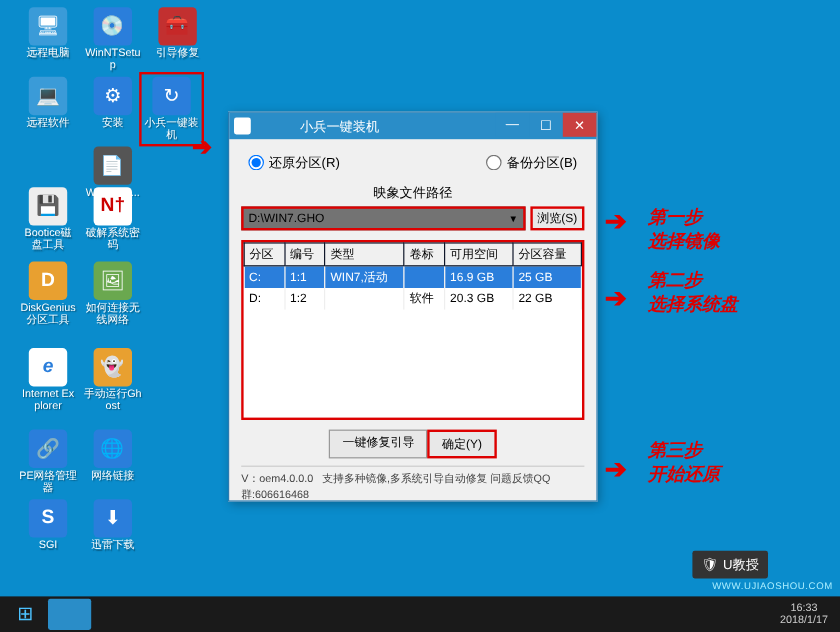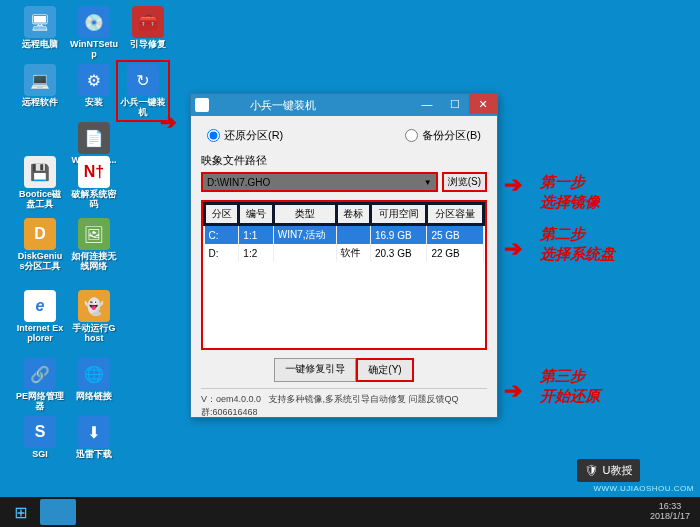--- a/index.html
+++ b/index.html
@@ -2,50 +2,50 @@
 <html><head>
 <meta charset="utf-8">
 <style>
 * { margin: 0; padding: 0; box-sizing: border-box; font-family: "Microsoft YaHei", SimSun, sans-serif; }
 body { width: 700px; height: 527px; background: #0a8ccc; position: relative; overflow: hidden; }
 
 
 .desktop { position: absolute; top: 0; left: 0; width: 100%; height: 100%; }
 .dicon { position: absolute; width: 48px; text-align: center; color: #fff; font-size: 9px; cursor: pointer; }
 .dicon .ibox { width: 32px; height: 32px; margin: 0 auto 2px; border-radius: 4px; display: flex; align-items: center; justify-content: center; font-size: 16px; }
-.dicon .lbl { line-height: 1.1; word-break: break-all; text-shadow: 1px 1px 1px rgba(0,0,0,0.4); font-weight: bold; }
+.dicon .lbl { line-height: 1.1; word-break: break-all; text-shadow: 1px 1px 1px rgba(0,0,0,0.4); }
 
 
 .selected-icon { border: 2px solid #d00; padding: 2px; }
 
 
 .window { position: absolute; left: 190px; top: 93px; width: 308px; height: 325px; background: #f0f0f0; border: 1px solid #2a7ab0; box-shadow: 2px 2px 8px rgba(0,0,0,0.3); }
 .titlebar { height: 22px; background: #2a8dc8; display: flex; align-items: center; padding-left: 4px; color: #fff; font-size: 11px; }
 .titlebar .ticon { width: 14px; height: 14px; background: #fff; border-radius: 2px; margin-right: 4px; }
 .titlebar .ttitle { flex: 1; text-align: center; padding-right: 60px; }
 .winbtns { display: flex; height: 22px; }
 .winbtns div { width: 28px; height: 20px; display: flex; align-items: center; justify-content: center; font-size: 11px; cursor: pointer; }
 .wmin, .wmax { background: #2a8dc8; color: #fff; }
 .wclose { background: #c94040; color: #fff; width: 40px; }
 
 .wbody { padding: 8px 10px; font-size: 11px; }
 .radios { display: flex; justify-content: space-between; padding: 4px 6px 10px; }
 .radios label { display: flex; align-items: center; gap: 4px; cursor: pointer; }
 .radios input { margin: 0; }
 
-.pathlabel { margin-bottom: 4px; }
+.pathlabel { margin-bottom: 4px; text-align: center; }
 .pathrow { display: flex; gap: 4px; margin-bottom: 8px; }
 .pathrow .combo { flex: 1; border: 2px solid #d00; height: 20px; display: flex; align-items: center; padding: 0 4px; background: #737373; justify-content: space-between; }
 .pathrow .combo .cval { font-size: 10px; }
 .pathrow .combo .carrow { font-size: 8px; }
 .pathrow .browse { border: 2px solid #d00; height: 20px; padding: 0 4px; background: #e8e8e8; font-size: 10px; display: flex; align-items: center; cursor: pointer; }
 
 .tablewrap { border: 2px solid #d00; background: #fff; height: 150px; margin-bottom: 8px; }
 .table { width: 100%; border-collapse: collapse; font-size: 10px; }
-.table th { background: #f0f0f0; border: 3px solid #0f172a; padding: 2px 4px; font-weight: normal; text-align: center; }
+.table th { background: #f0f0f0; border: 1px solid #0f172a; padding: 2px 4px; font-weight: normal; text-align: left; }
 .table td { padding: 2px 4px; border-right: 1px solid #eee; }
 .table tr.selrow td { background: #2a7edb; color: #fff; }
 
 .btnrow { display: flex; justify-content: center; margin-bottom: 6px; }
 .btn { border: 1px solid #999; background: #e8e8e8; padding: 3px 10px; font-size: 10px; cursor: pointer; }
 .btn.ok { border: 2px solid #d00; }
 
 .status { font-size: 9px; color: #444; padding-top: 4px; border-top: 1px solid #ccc; }
 
 

